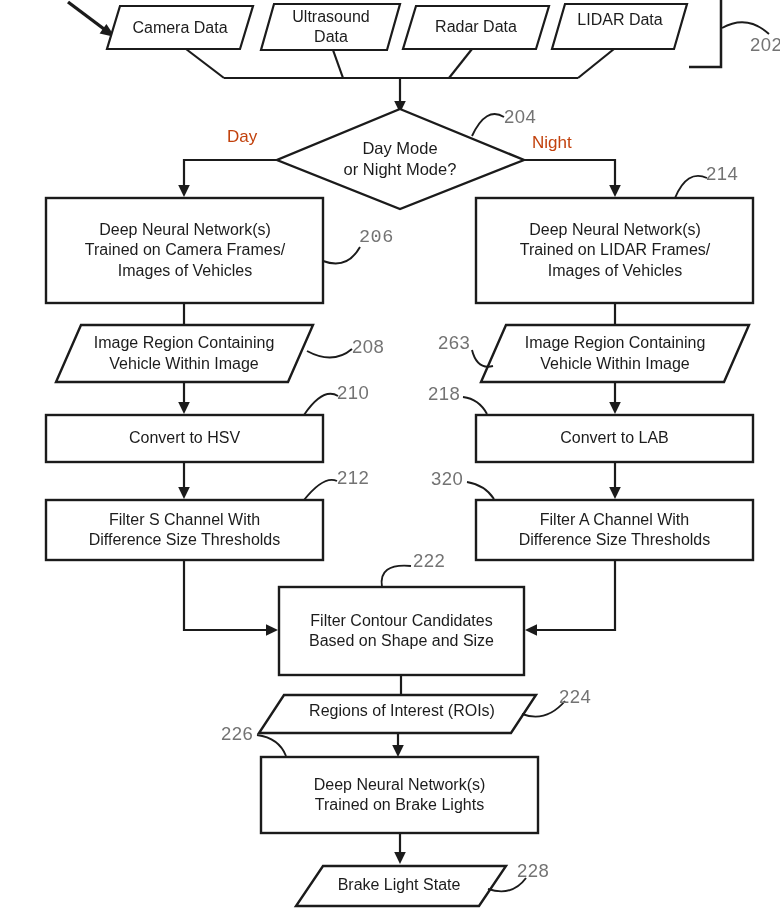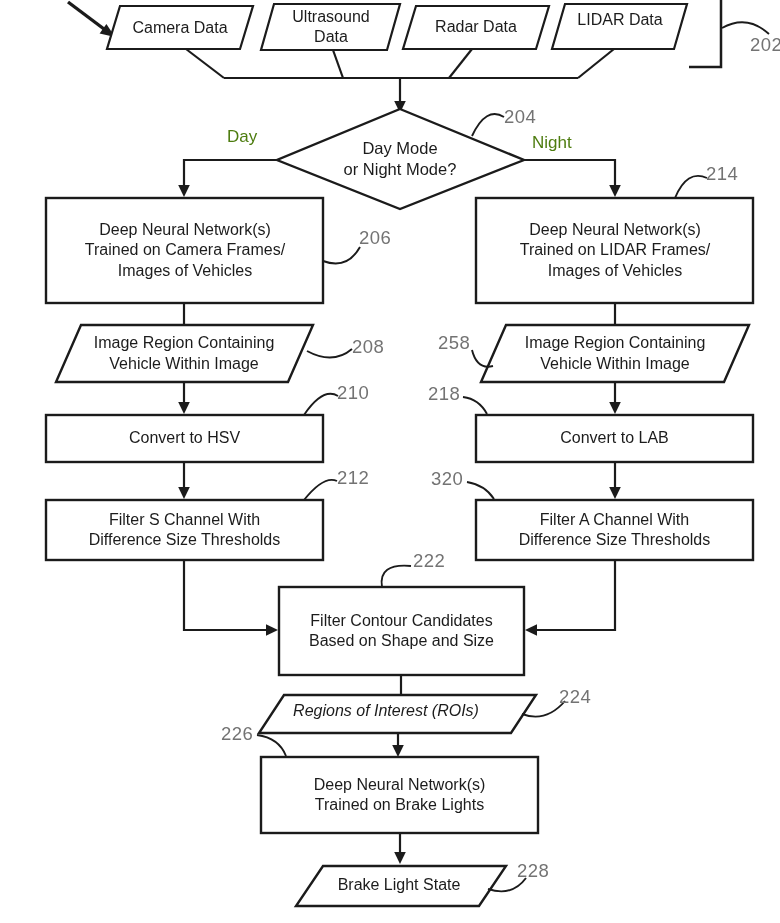--- a/index.html
+++ b/index.html
@@ -26,21 +26,21 @@
   .ref{
     position:absolute;
     font-size:18.5px;
     letter-spacing:0.5px;
     color:#737373;
     pointer-events:none;
   }
   .branch{
     position:absolute;
     font-size:17px;
-    color:#4d7c0f;
+    color:#c2410c;
     pointer-events:none;
   }
 </style>
 </head>
 <body>
 
 <div class="stage">
 
   <svg width="780" height="923" viewBox="0 0 780 923" fill="none" stroke="#1b1b1b" stroke-width="2.2">
 
@@ -164,36 +164,36 @@
   <div class="node" style="left:464px;top:202px;width:270px;height:97px;">Deep Neural Network(s)
 Trained on LIDAR Frames/
 Images of Vehicles</div>
   <div class="node" style="left:473px;top:327px;width:252px;height:53px;">Image Region Containing
 Vehicle Within Image</div>
   <div class="node" style="left:462px;top:417px;width:273px;height:43px;">Convert to LAB</div>
   <div class="node" style="left:462px;top:502px;width:273px;height:56px;">Filter A Channel With
 Difference Size Thresholds</div>
   <div class="node" style="left:267px;top:591px;width:237px;height:80px;">Filter Contour Candidates
 Based on Shape and Size</div>
-  <div class="node" style="left:240px;top:697px;width:260px;height:28px;font-style:italic;">Regions of Interest (ROIs)</div>
+  <div class="node" style="left:256px;top:697px;width:260px;height:28px;">Regions of Interest (ROIs)</div>
   <div class="node" style="left:249px;top:761px;width:269px;height:68px;">Deep Neural Network(s)
 Trained on Brake Lights</div>
   <div class="node" style="left:288px;top:868px;width:190px;height:35px;">Brake Light State</div>
 
   <div class="branch" style="left:211px;top:127px;">Day</div>
   <div class="branch" style="left:516px;top:133px;">Night</div>
 
   <div class="ref" style="left:734px;top:34px;">202</div>
   <div class="ref" style="left:488px;top:106px;">204</div>
-  <div class="ref" style="left:343px;top:227px;">206</div>
+  <div class="ref" style="left:343px;top:227px;font-family:Liberation Mono, monospace;">206</div>
   <div class="ref" style="left:336px;top:336px;">208</div>
   <div class="ref" style="left:321px;top:382px;">210</div>
   <div class="ref" style="left:321px;top:467px;">212</div>
   <div class="ref" style="left:690px;top:163px;">214</div>
-  <div class="ref" style="left:422px;top:332px;">258</div>
+  <div class="ref" style="left:422px;top:332px;">263</div>
   <div class="ref" style="left:412px;top:383px;">218</div>
   <div class="ref" style="left:415px;top:468px;">320</div>
   <div class="ref" style="left:397px;top:550px;">222</div>
   <div class="ref" style="left:543px;top:686px;">224</div>
   <div class="ref" style="left:205px;top:723px;">226</div>
   <div class="ref" style="left:501px;top:860px;">228</div>
 
 </div>
 
 </body></html>

